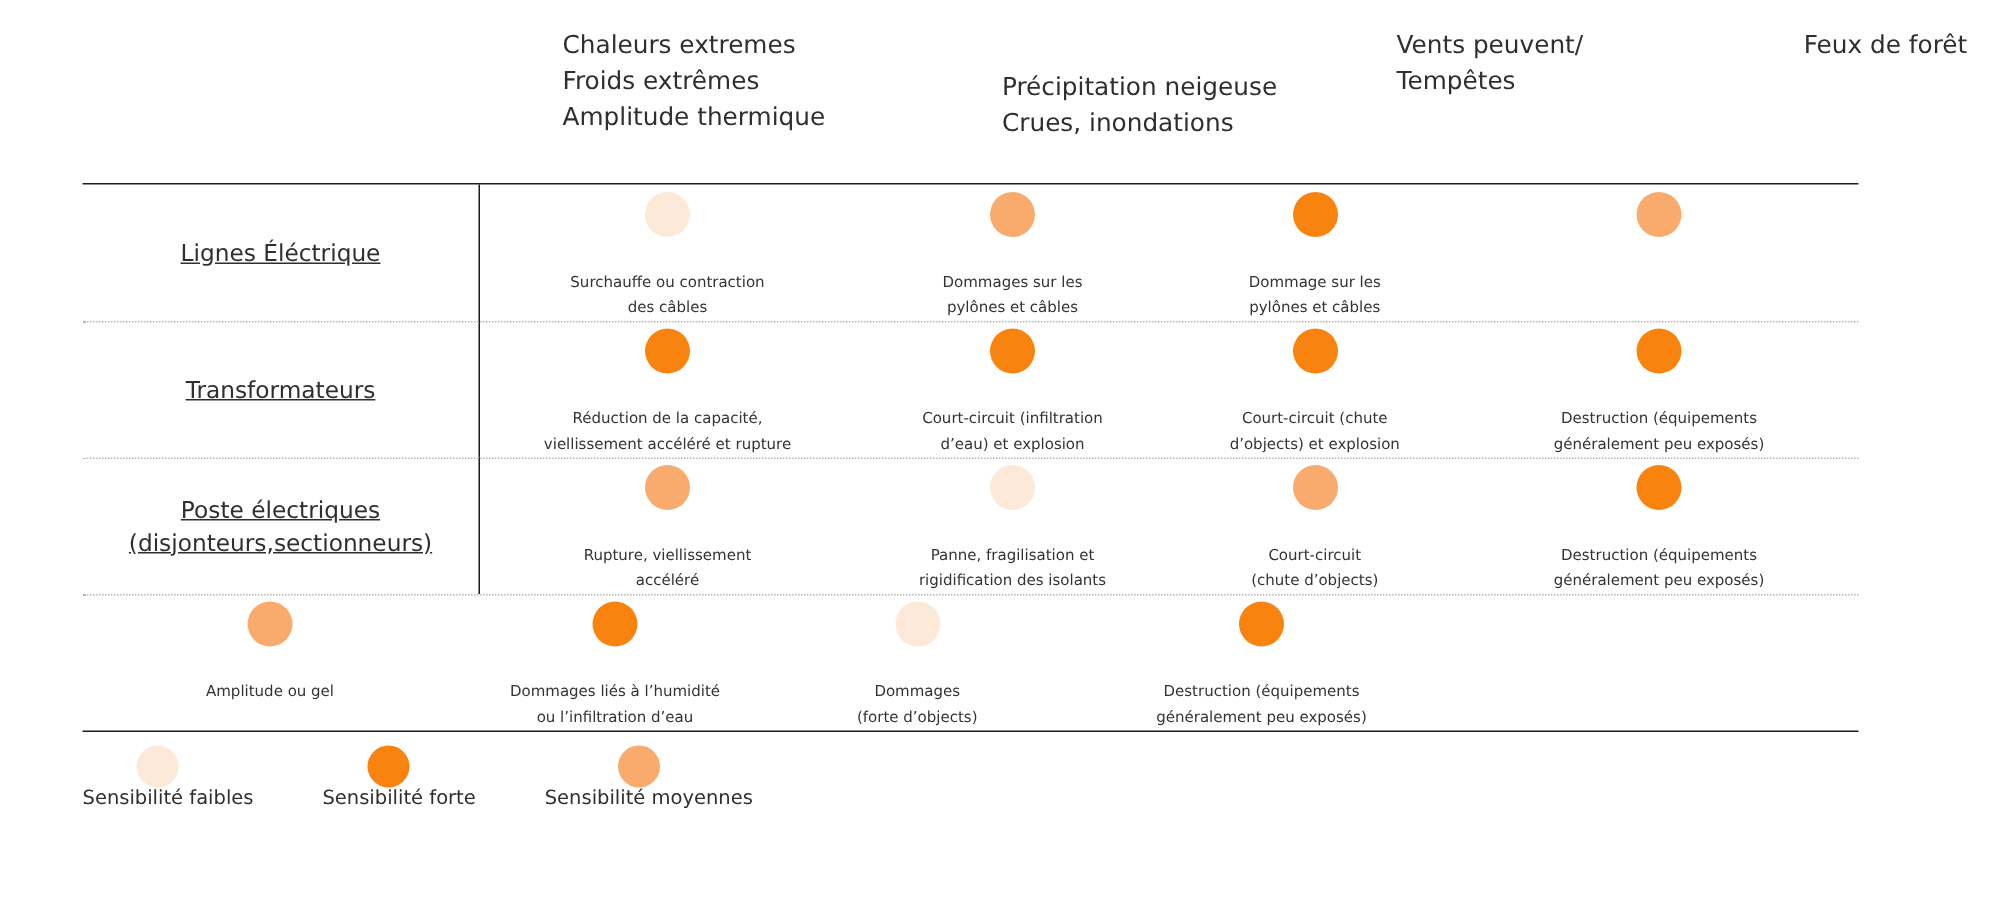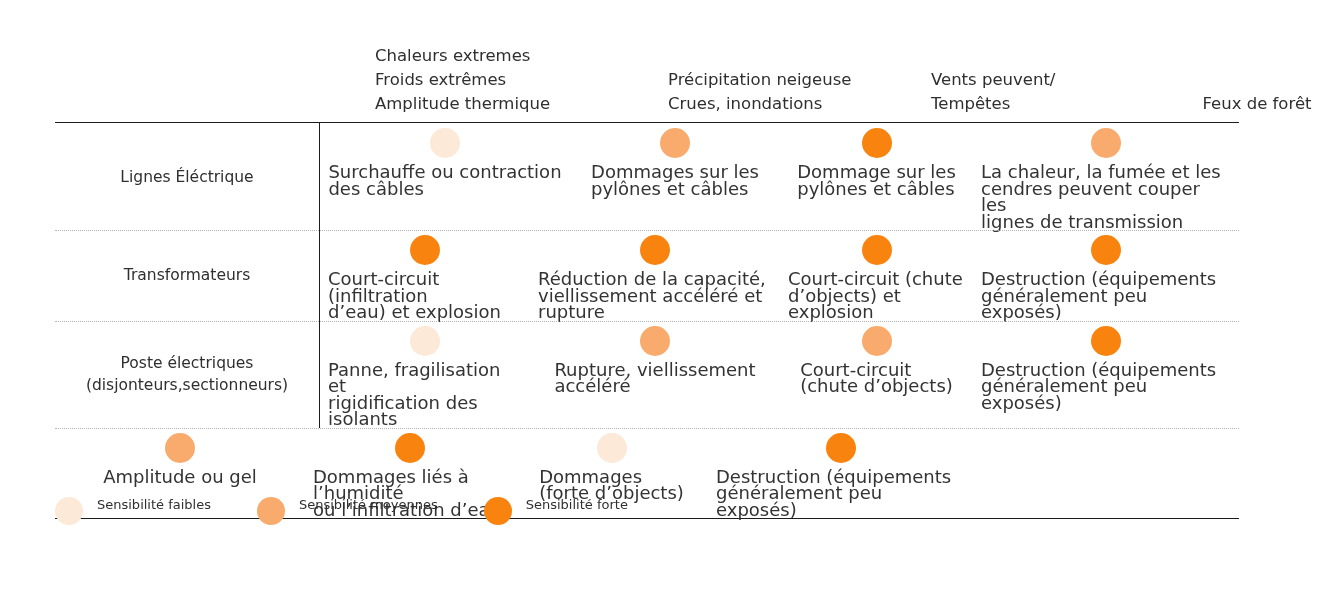--- a/index.html
+++ b/index.html
@@ -25,37 +25,36 @@
   .matrix {
     position: absolute;
     left: 55px;
     top: 18px;
     width: 1184px;
   }
 
   
   .head-row {
     display: flex;
-    align-items: flex-end;
     height: 104px;
   }
   .head-corner {
     width: 265px;
     flex: 0 0 265px;
   }
   .head-cell {
     flex: 0 0 auto;
     padding-bottom: 6px;
     font-size: 16.5px;
     line-height: 24px;
     color: #2f2f2f;
     white-space: pre-line;
   }
   .head-cell.c0 { width: 250px; padding-left: 55px; text-align: left; }
-  .head-cell.c1 { width: 210px; padding-left: 43px; text-align: left; }
+  .head-cell.c1 { width: 210px; padding-left: 43px; text-align: left; margin-top: 28px; }
   .head-cell.c2 { width: 193px; padding-left: 53px; text-align: left; }
   .head-cell.c3 { width: 266px; text-align: center; padding-left: 0px; }
 
   
   .grid {
     border-top: 1.6px solid #1c1c1c;
     border-bottom: 1.6px solid #1c1c1c;
   }
   .row {
     display: flex;
@@ -77,20 +76,21 @@
     align-items: center;
     justify-content: center;
     text-align: center;
     font-size: 15.5px;
     line-height: 22px;
     color: #2f2f2f;
     padding: 0 6px;
     box-sizing: border-box;
     border-right: 1.6px solid #1c1c1c;
     white-space: pre-line;
+    text-decoration: underline;
   }
 
   .cell {
     flex: 0 0 auto;
     display: flex;
     flex-direction: column;
     align-items: center;
     justify-content: flex-start;
     padding-top: 5px;
     box-sizing: border-box;
@@ -104,41 +104,42 @@
     width: 30px;
     height: 30px;
     border-radius: 50%;
     flex: 0 0 auto;
   }
   .dot.faible  { background: #fce9d7; }
   .dot.moyenne { background: #f9ab6d; }
   .dot.forte   { background: #f9830f; }
 
   .cell-text {
-    margin-top: 6px;
-    font-size: 18px;
+    margin-top: 23px;
+    font-size: 10px;
     line-height: 16.5px;
-    text-align: left;
+    text-align: center;
     color: #333333;
     white-space: pre-line;
     padding: 0 8px;
   }
 
   
   .legend {
     position: absolute;
     left: 55px;
     top: 497px;
     display: flex;
     align-items: center;
   }
   .legend-item {
     display: flex;
-    align-items: flex-start;
+    align-items: center;
     margin-right: 46px;
+    flex-direction: column;
   }
   .legend-dot {
     width: 28px;
     height: 28px;
     border-radius: 50%;
     margin-right: 14px;
     flex: 0 0 auto;
   }
   .legend-dot.faible  { background: #fce9d7; }
   .legend-dot.moyenne { background: #f9ab6d; }
@@ -182,62 +183,59 @@
           <div class="cell-text">Dommages sur les
 pylônes et câbles</div>
         </div>
         <div class="cell c2">
           <div class="dot forte"></div>
           <div class="cell-text">Dommage sur les
 pylônes et câbles</div>
         </div>
         <div class="cell c3">
           <div class="dot moyenne"></div>
-          <div class="cell-text">La chaleur, la fumée et les
-cendres peuvent couper les
-lignes de transmission</div>
         </div>
       </div>
 
       <div class="row">
         <div class="row-label">Transformateurs</div>
+        <div class="cell c0">
+          <div class="dot forte"></div>
+          <div class="cell-text">Réduction de la capacité,
+viellissement accéléré et rupture</div>
+        </div>
         <div class="cell c1">
           <div class="dot forte"></div>
           <div class="cell-text">Court-circuit (infiltration
 d’eau) et explosion</div>
         </div>
-        <div class="cell c0">
-          <div class="dot forte"></div>
-          <div class="cell-text">Réduction de la capacité,
-viellissement accéléré et rupture</div>
-        </div>
         <div class="cell c2">
           <div class="dot forte"></div>
           <div class="cell-text">Court-circuit (chute
 d’objects) et explosion</div>
         </div>
         <div class="cell c3">
           <div class="dot forte"></div>
           <div class="cell-text">Destruction (équipements
 généralement peu exposés)</div>
         </div>
       </div>
 
       <div class="row">
         <div class="row-label">Poste électriques
 (disjonteurs,sectionneurs)</div>
+        <div class="cell c0">
+          <div class="dot moyenne"></div>
+          <div class="cell-text">Rupture, viellissement
+accéléré</div>
+        </div>
         <div class="cell c1">
           <div class="dot faible"></div>
           <div class="cell-text">Panne, fragilisation et
 rigidification des isolants</div>
-        </div>
-        <div class="cell c0">
-          <div class="dot moyenne"></div>
-          <div class="cell-text">Rupture, viellissement
-accéléré</div>
         </div>
         <div class="cell c2">
           <div class="dot moyenne"></div>
           <div class="cell-text">Court-circuit
 (chute d’objects)</div>
         </div>
         <div class="cell c3">
           <div class="dot forte"></div>
           <div class="cell-text">Destruction (équipements
 généralement peu exposés)</div>
@@ -268,22 +266,22 @@
 
     </div>
   </div>
 
   <div class="legend">
     <div class="legend-item">
       <div class="legend-dot faible"></div>
       <div class="legend-label">Sensibilité faibles</div>
     </div>
     <div class="legend-item">
+      <div class="legend-dot forte"></div>
+      <div class="legend-label">Sensibilité forte</div>
+    </div>
+    <div class="legend-item">
       <div class="legend-dot moyenne"></div>
       <div class="legend-label">Sensibilité moyennes</div>
     </div>
-    <div class="legend-item">
-      <div class="legend-dot forte"></div>
-      <div class="legend-label">Sensibilité forte</div>
-    </div>
   </div>
 
 </div>
 
 </body></html>

